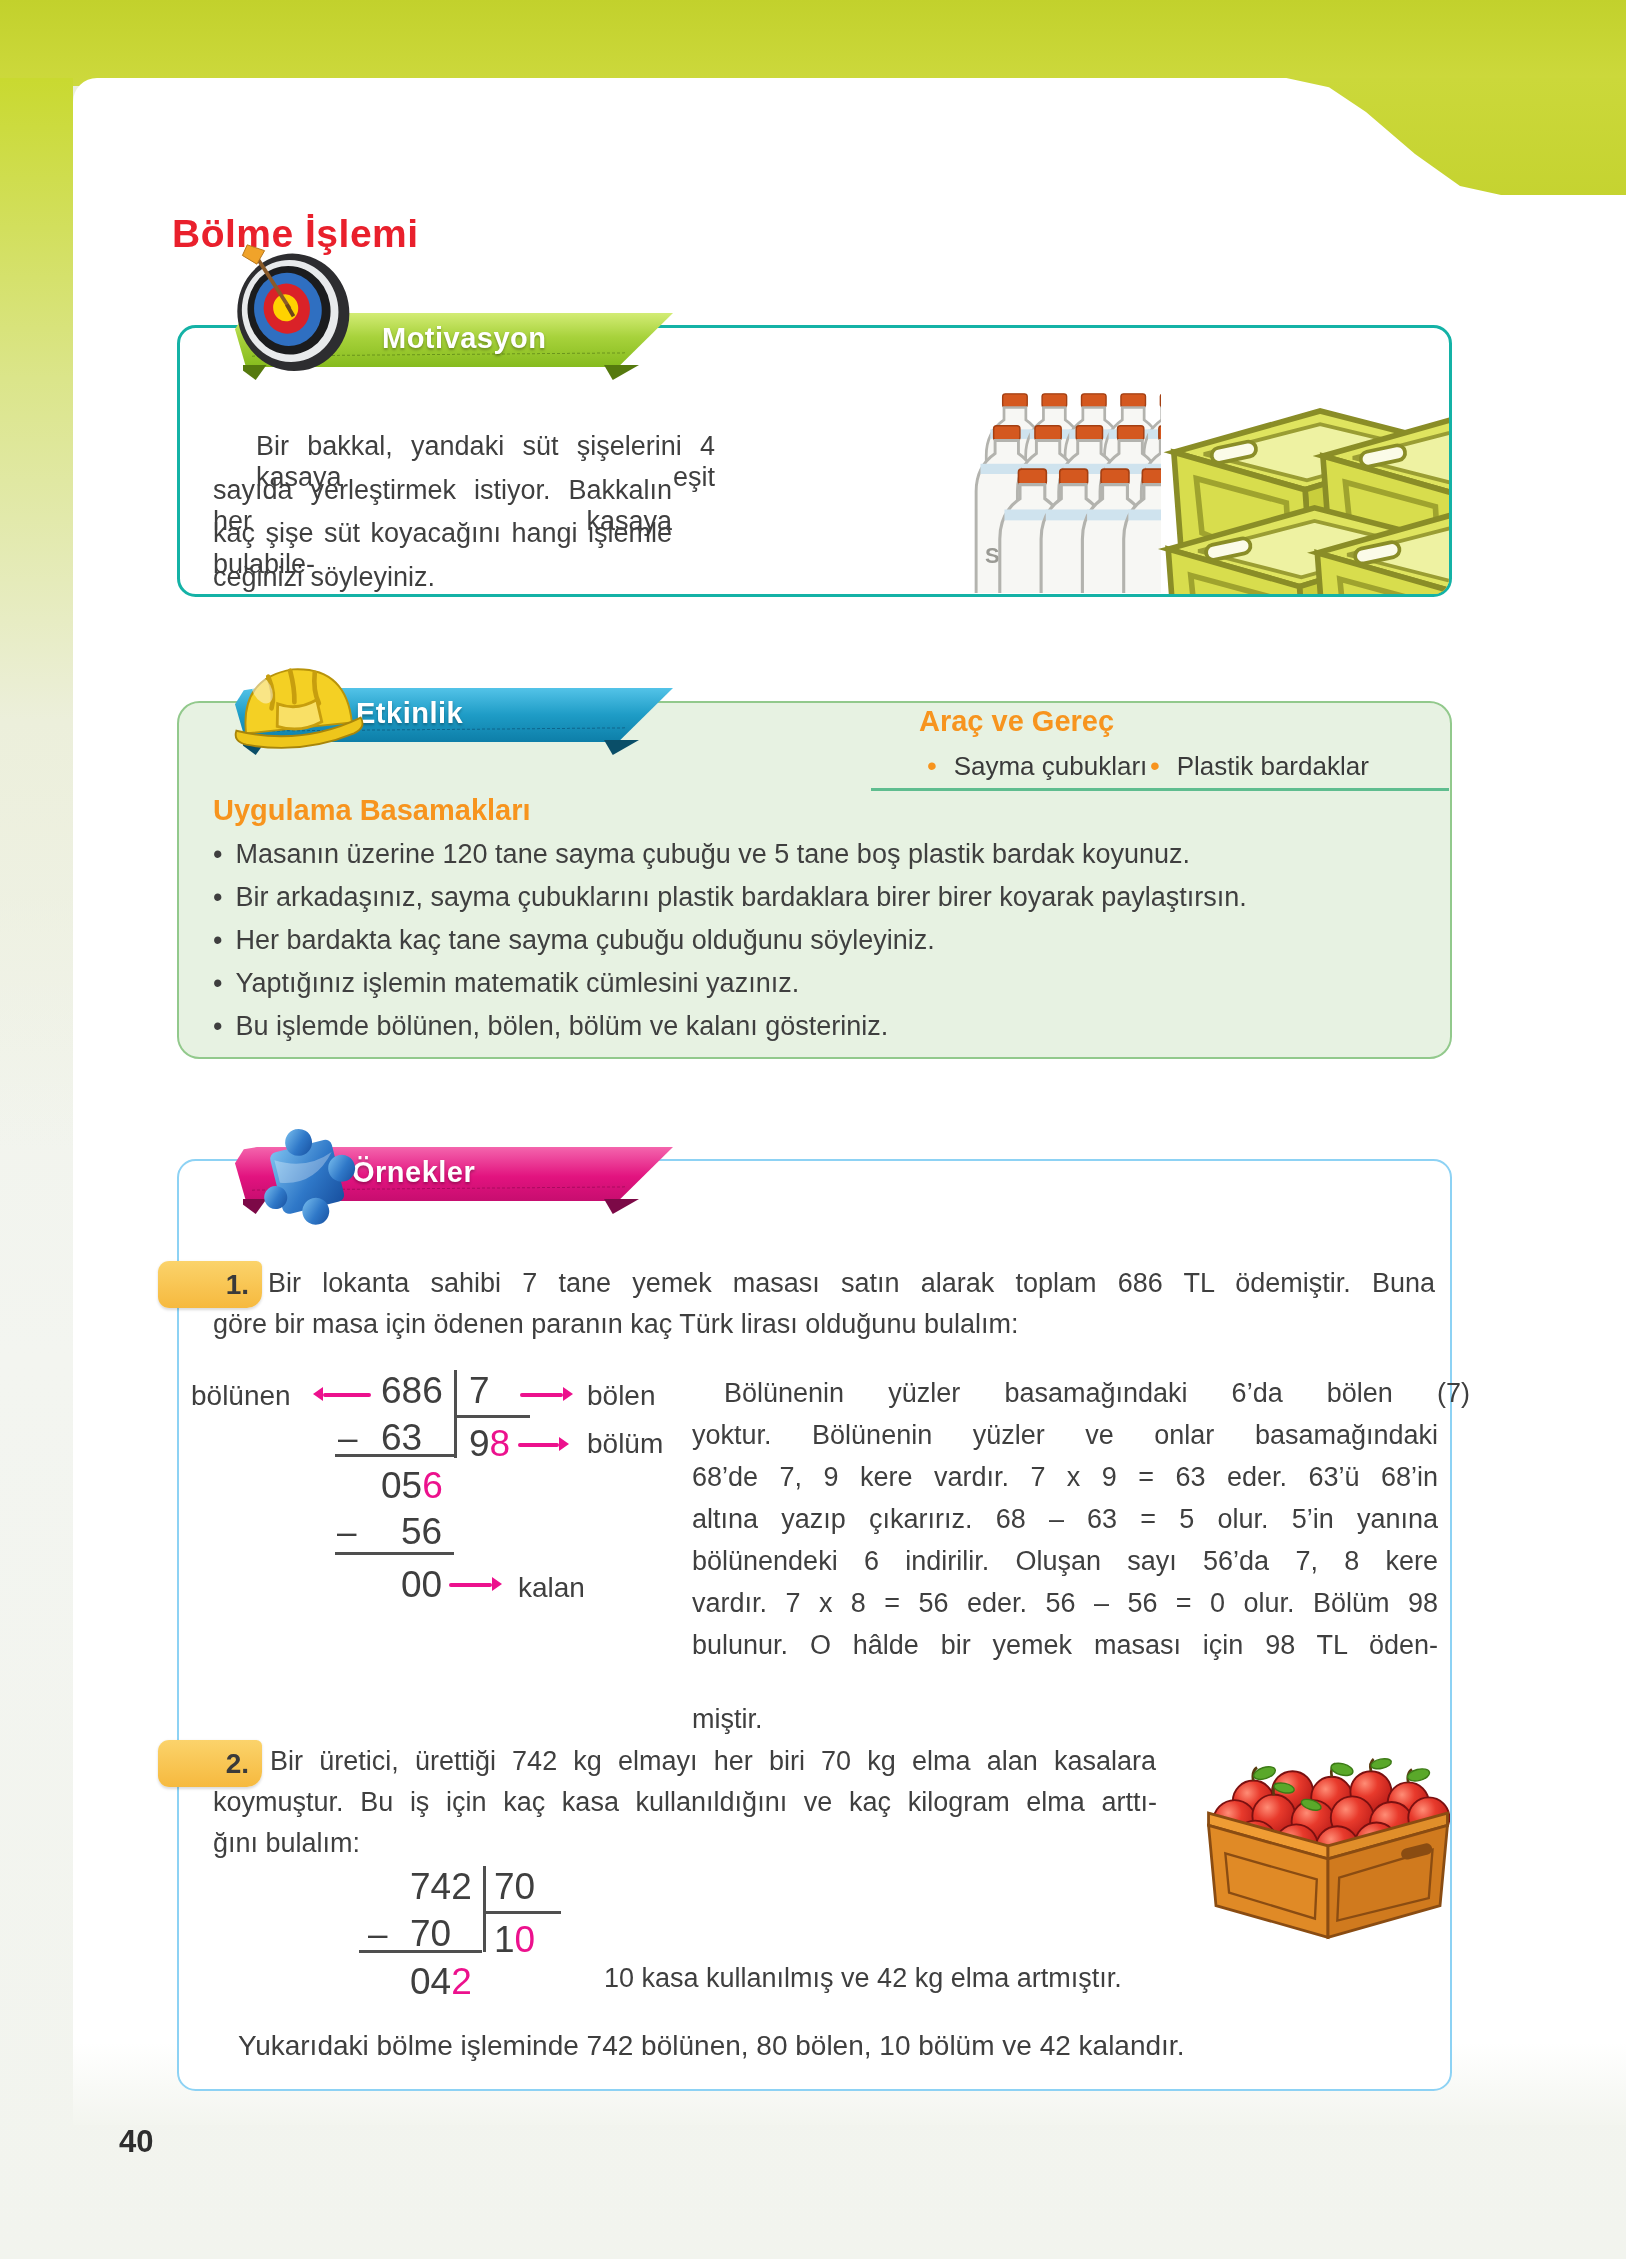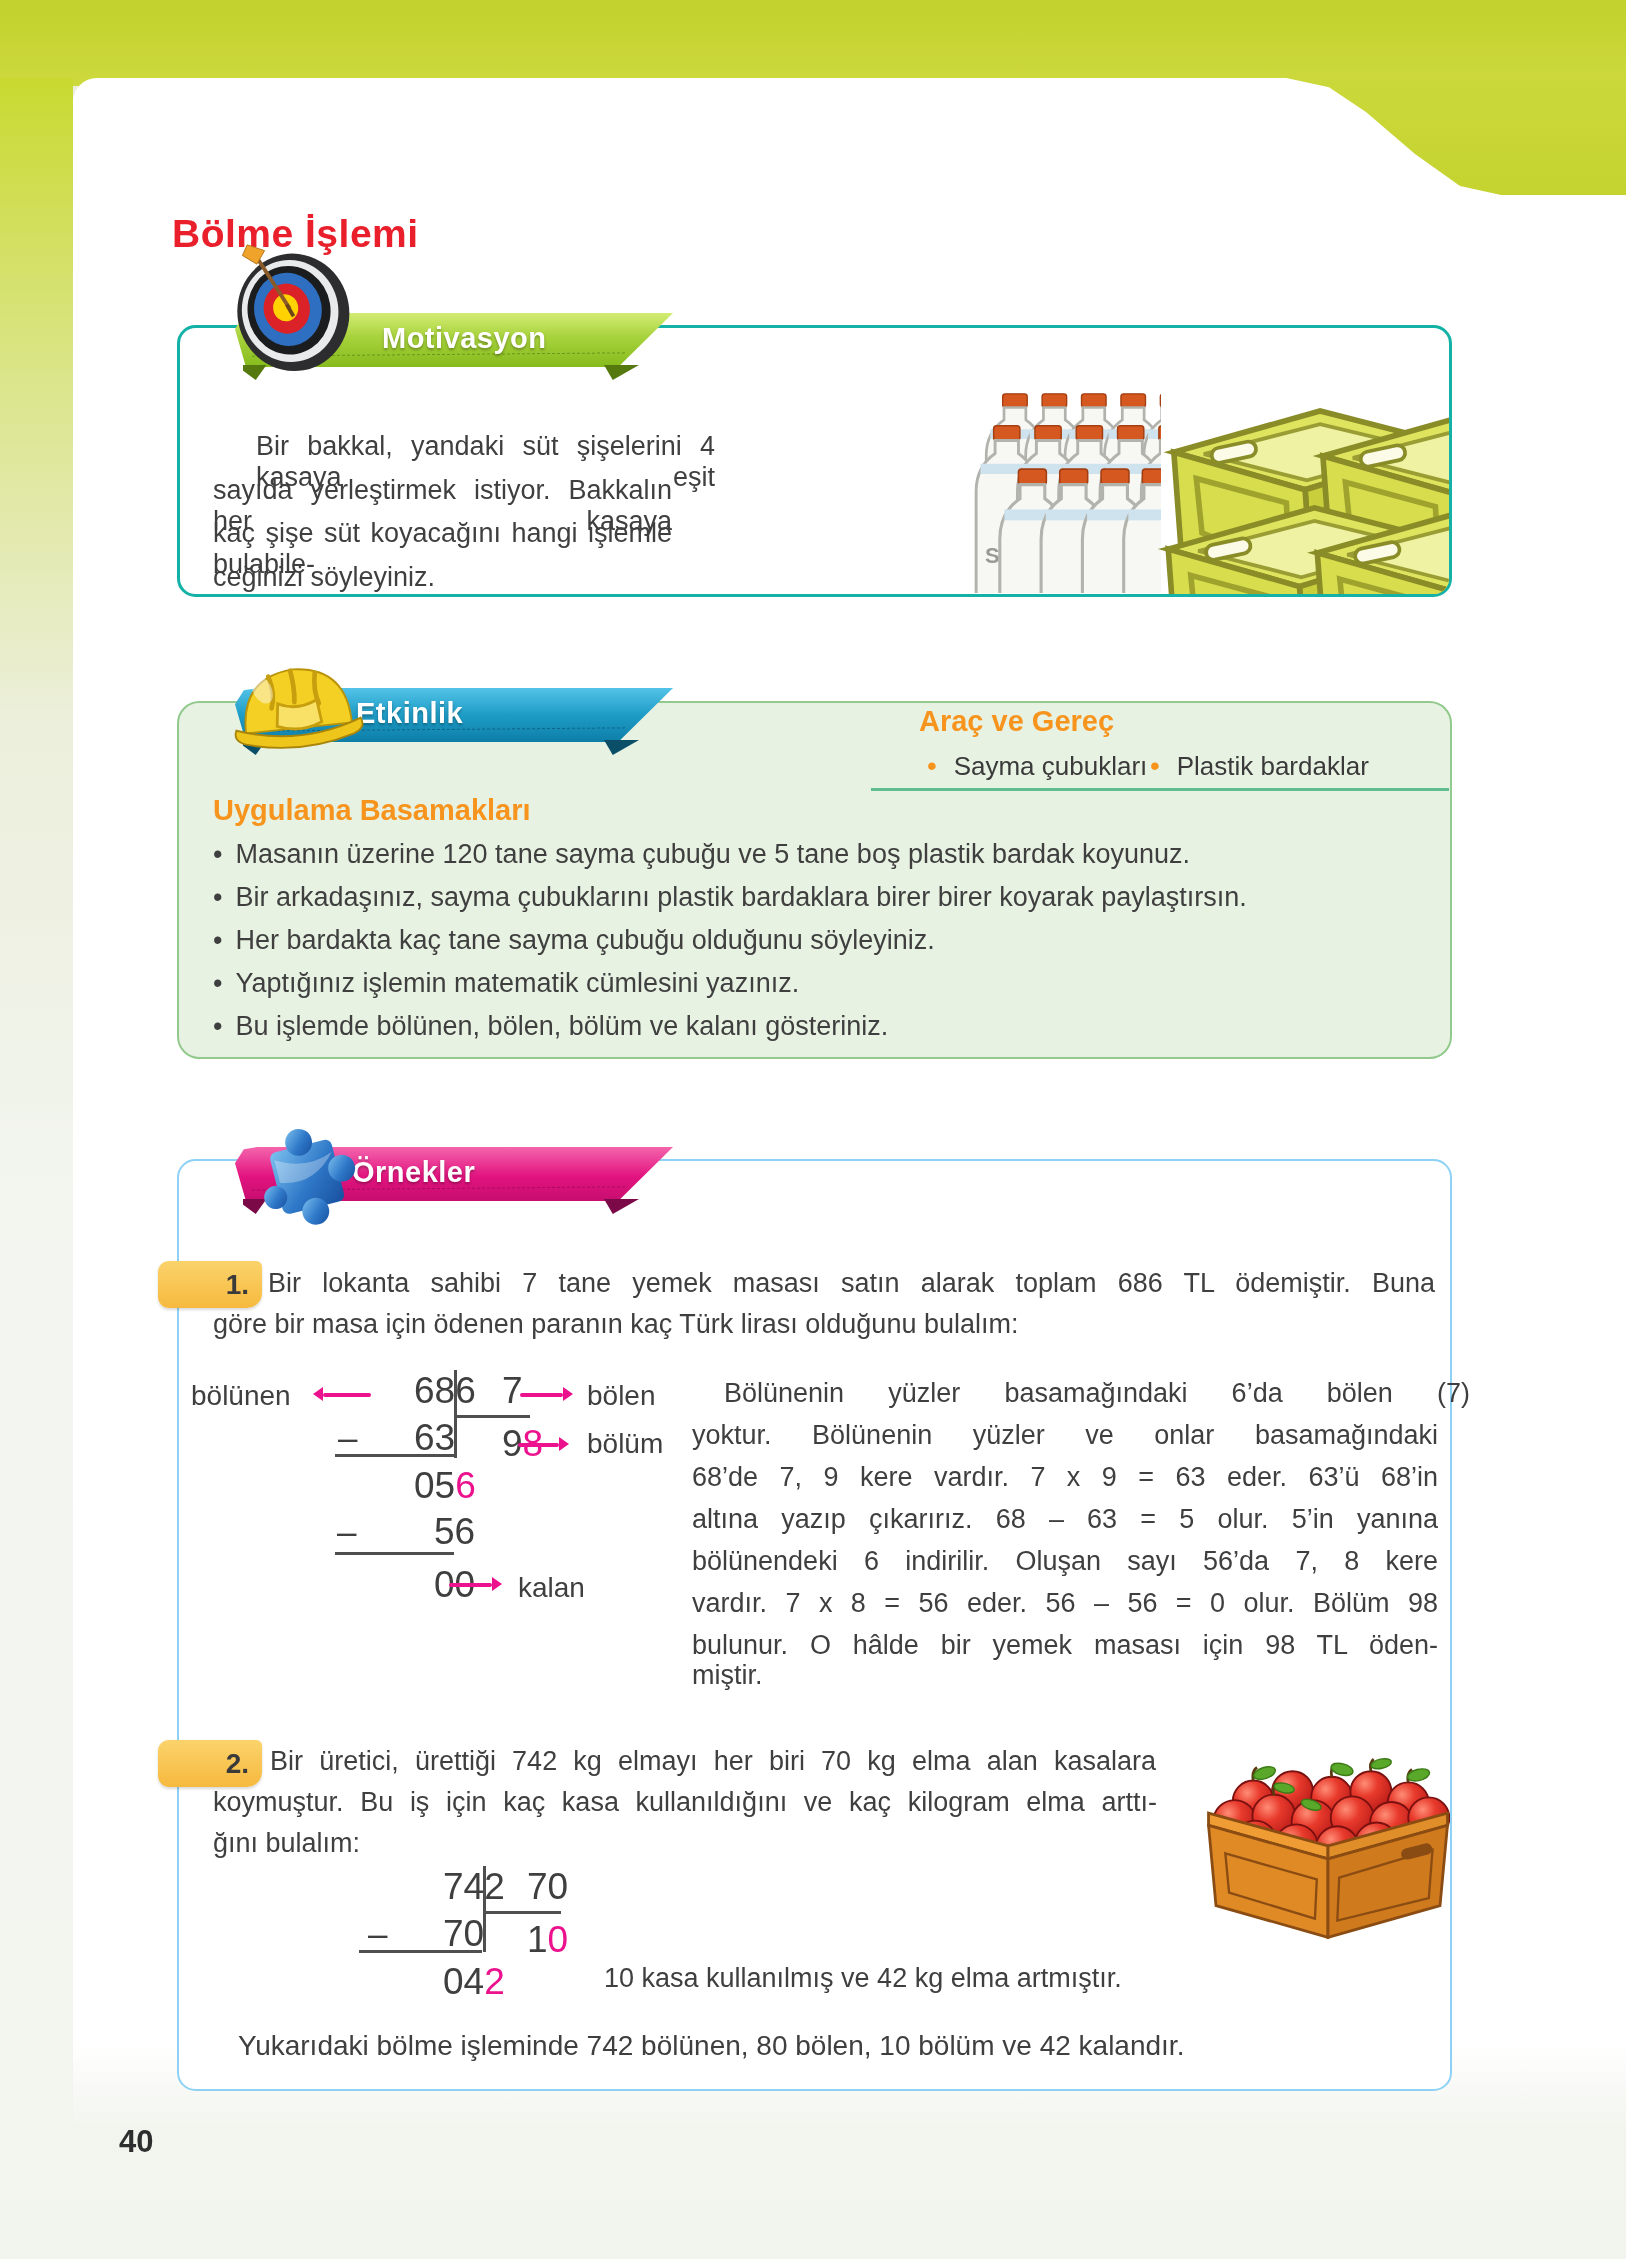--- a/index.html
+++ b/index.html
@@ -46,21 +46,21 @@
   .sdot{margin-right:13px;}
   .bdot{color:#f7941e;margin-right:9.3px;font-size:28px;}
   .orange-h{position:absolute;font-size:29px;font-weight:bold;color:#f7941e;white-space:nowrap;text-align:right;}
   .mat-label{font-size:26px;color:#3a3a3a;}
   .sep-line{position:absolute;height:2.8px;background:#5fbd8f;}
   
   .tab{position:absolute;width:104px;height:47px;background:linear-gradient(180deg,#fbd36b,#f6b93e);
     border-radius:11.2px 5.6px 15px 11.2px;box-shadow:0 1.9px 2.8px rgba(0,0,0,.15);}
   .tab-num{position:absolute;right:13px;top:7.5px;font-size:28px;font-weight:bold;color:#3a3a3a;}
   
-  .dnum{position:absolute;font-size:37px;color:#3f3f3f;white-space:nowrap;margin-left:33px;}
+  .dnum{position:absolute;font-size:37px;color:#3f3f3f;white-space:nowrap;}
   .dminus{position:absolute;font-size:35px;color:#3f3f3f;}
   .pink{color:#ec118d;}
   .hl{position:absolute;height:2.8px;background:#4f4f4f;}
   .vl{position:absolute;width:2.8px;background:#4f4f4f;}
   .dlabel{position:absolute;font-size:28px;color:#3f3f3f;white-space:nowrap;}
   .ar{position:absolute;height:3.7px;background:#ec118d;border-radius:1.9px;}
   .ar:after{content:"";position:absolute;top:50%;margin-top:-7.5px;border:7.5px solid transparent;}
   .ar-r:after{left:100%;border-left:10.3px solid #ec118d;border-right:none;}
   .ar-l:after{right:100%;border-right:10.3px solid #ec118d;border-left:none;}
 </style>
@@ -296,21 +296,21 @@
 <div class="ar ar-r" style="left:449px;top:1583px;width:43px"></div>
 <div class="dlabel" style="left:518px;top:1572px">kalan</div>
 
 <div class="jline" style="left:692px;top:1378px;width:746px;padding-left:32px">Bölünenin yüzler basamağındaki 6’da bölen (7)</div>
 <div class="jline" style="left:692px;top:1420px;width:746px">yoktur. Bölünenin yüzler ve onlar basamağındaki</div>
 <div class="jline" style="left:692px;top:1462px;width:746px">68’de 7, 9 kere vardır. 7 x 9 = 63 eder. 63’ü 68’in</div>
 <div class="jline" style="left:692px;top:1504px;width:746px">altına yazıp çıkarırız. 68 – 63 = 5 olur. 5’in yanına</div>
 <div class="jline" style="left:692px;top:1546px;width:746px">bölünendeki 6 indirilir. Oluşan sayı 56’da 7, 8 kere</div>
 <div class="jline" style="left:692px;top:1588px;width:746px">vardır. 7 x 8 = 56 eder. 56 – 56 = 0 olur. Bölüm 98</div>
 <div class="jline" style="left:692px;top:1630px;width:746px">bulunur. O hâlde bir yemek masası için 98 TL öden-</div>
-<div class="pline" style="left:692px;top:1660px">miştir.</div>
+<div class="pline" style="left:692px;top:1704px">miştir.</div>
 
 <div class="tab" style="left:158px;top:1740px">
   <span class="tab-num">2.</span>
 </div>
 <div class="jline" style="left:270px;top:1746px;width:886px">Bir üretici, ürettiği 742 kg elmayı her biri 70 kg elma alan kasalara</div>
 <div class="jline" style="left:213px;top:1787px;width:944px">koymuştur. Bu iş için kaç kasa kullanıldığını ve kaç kilogram elma arttı-</div>
 <div class="pline" style="left:213px;top:1828px">ğını bulalım:</div>
 
 <div class="dnum" style="left:410px;top:1866px">742</div>
 <div class="vl" style="left:483px;top:1866px;height:86px"></div>

